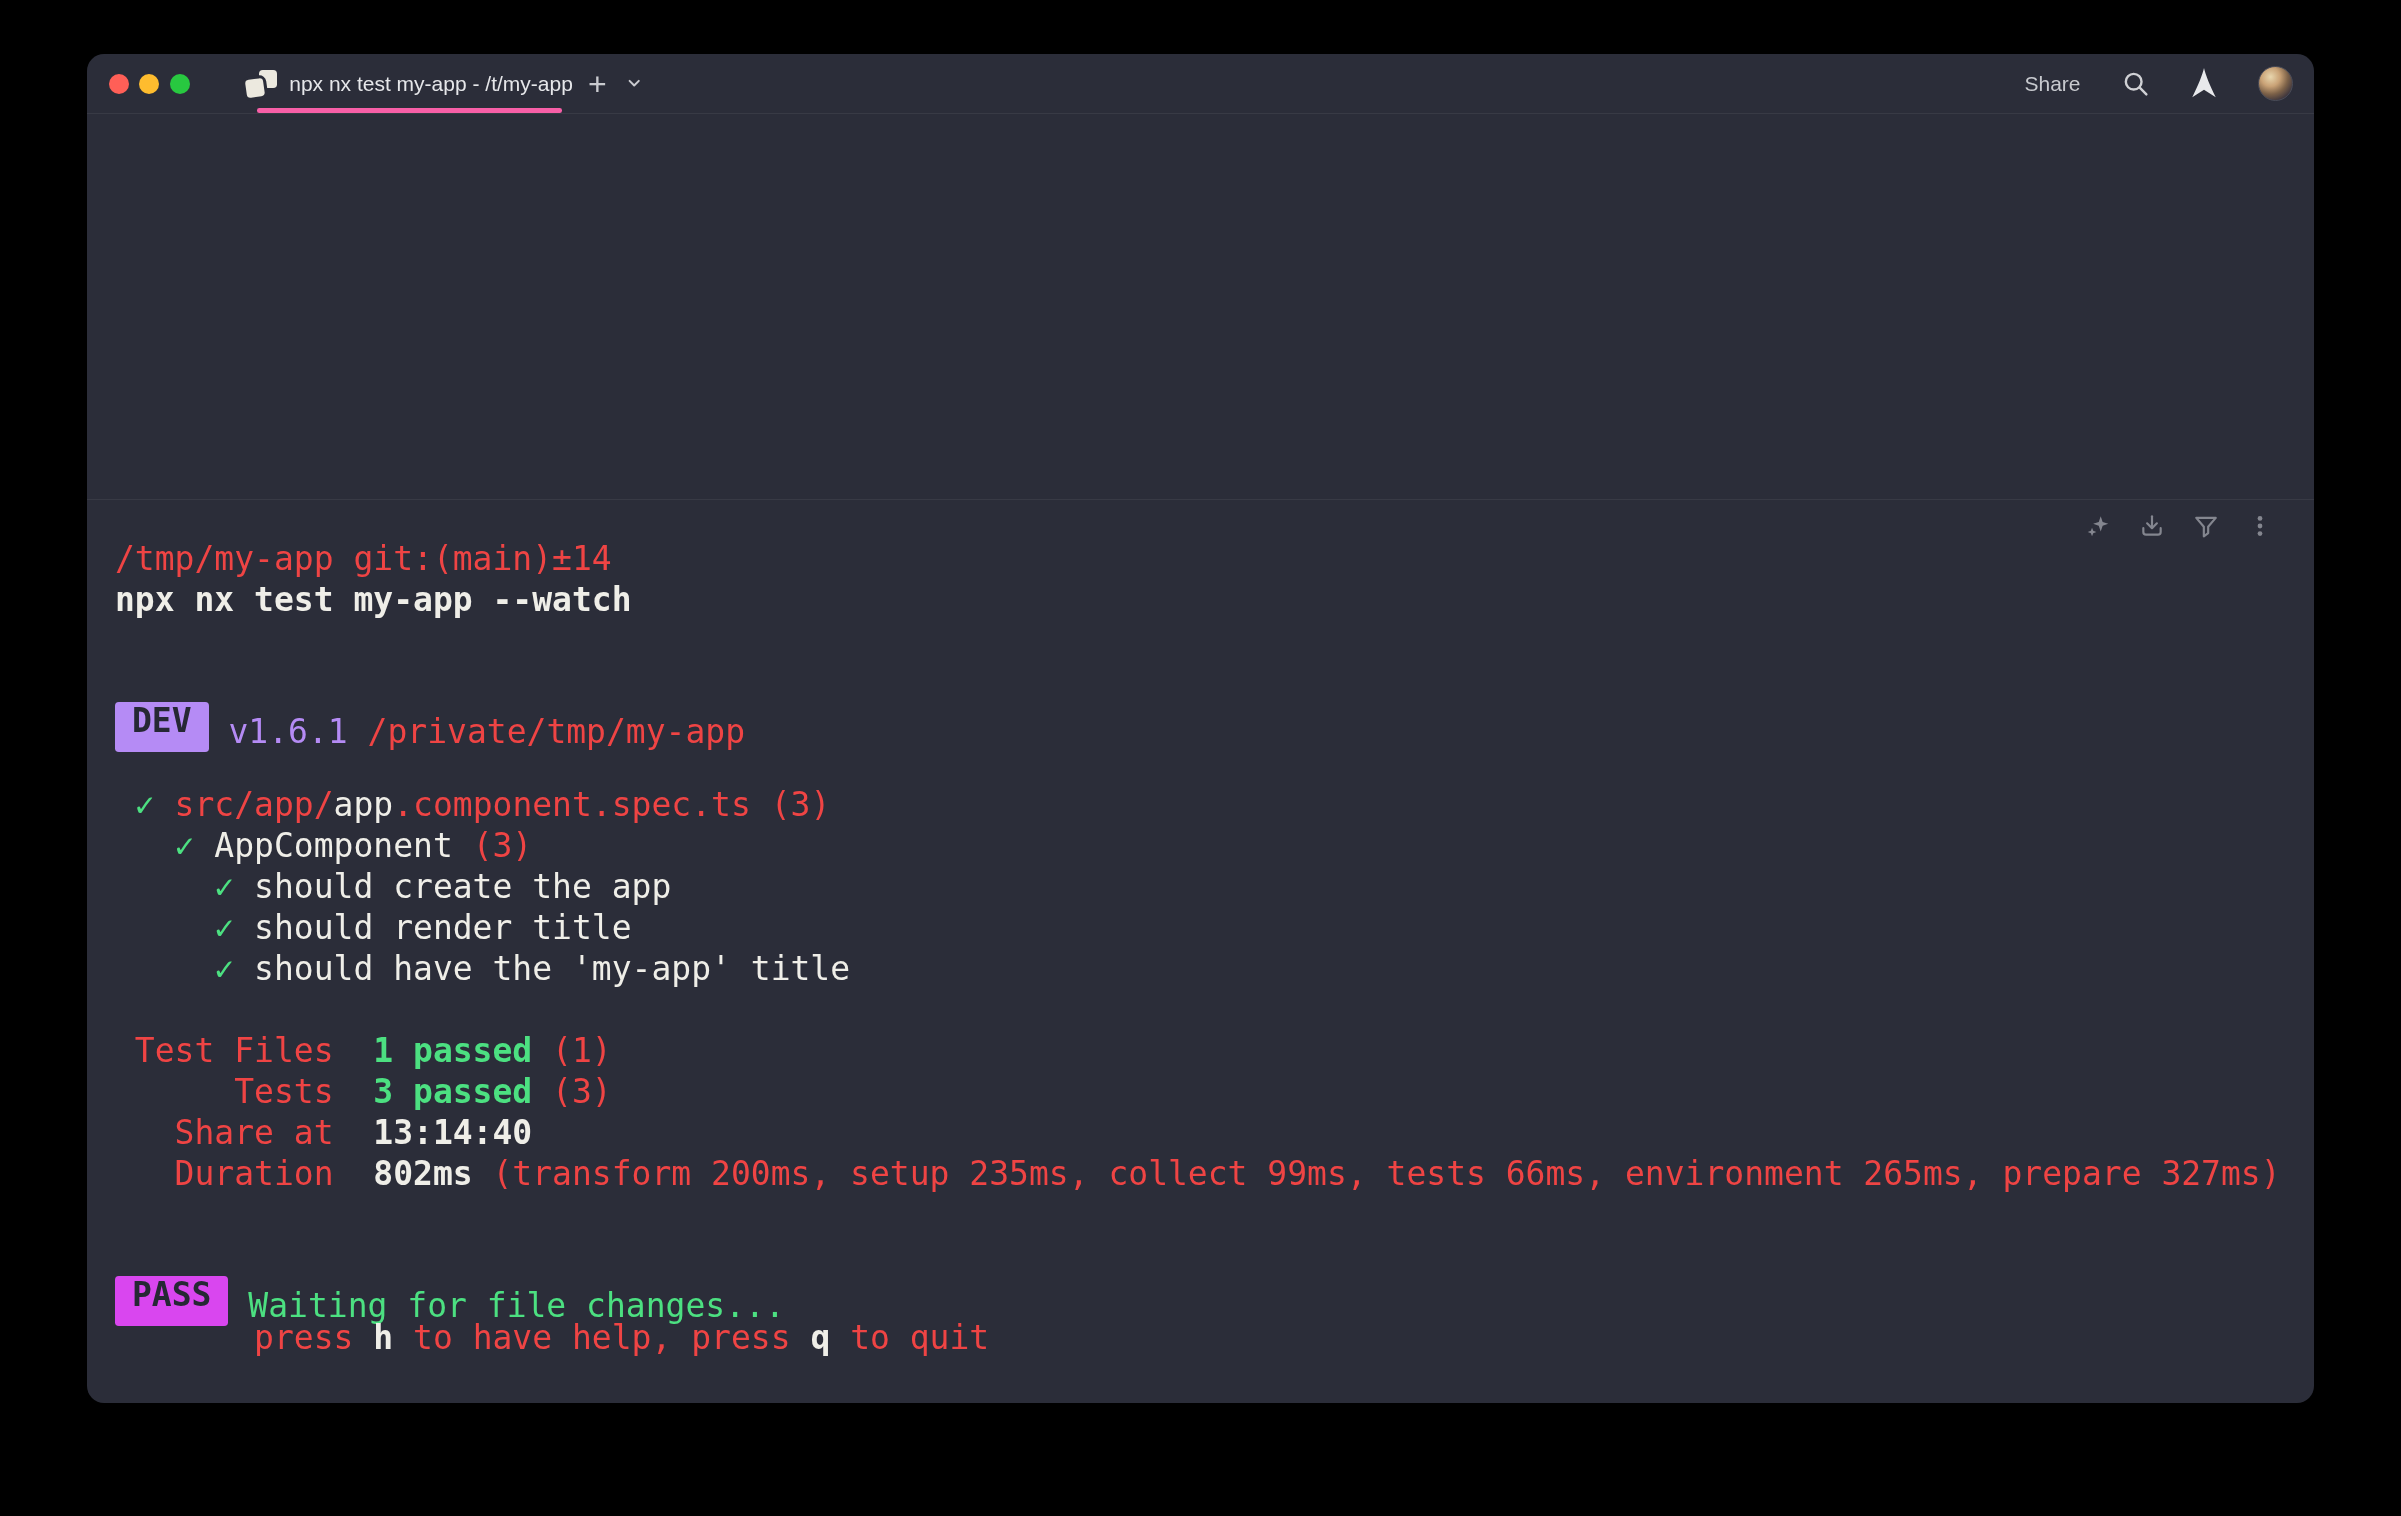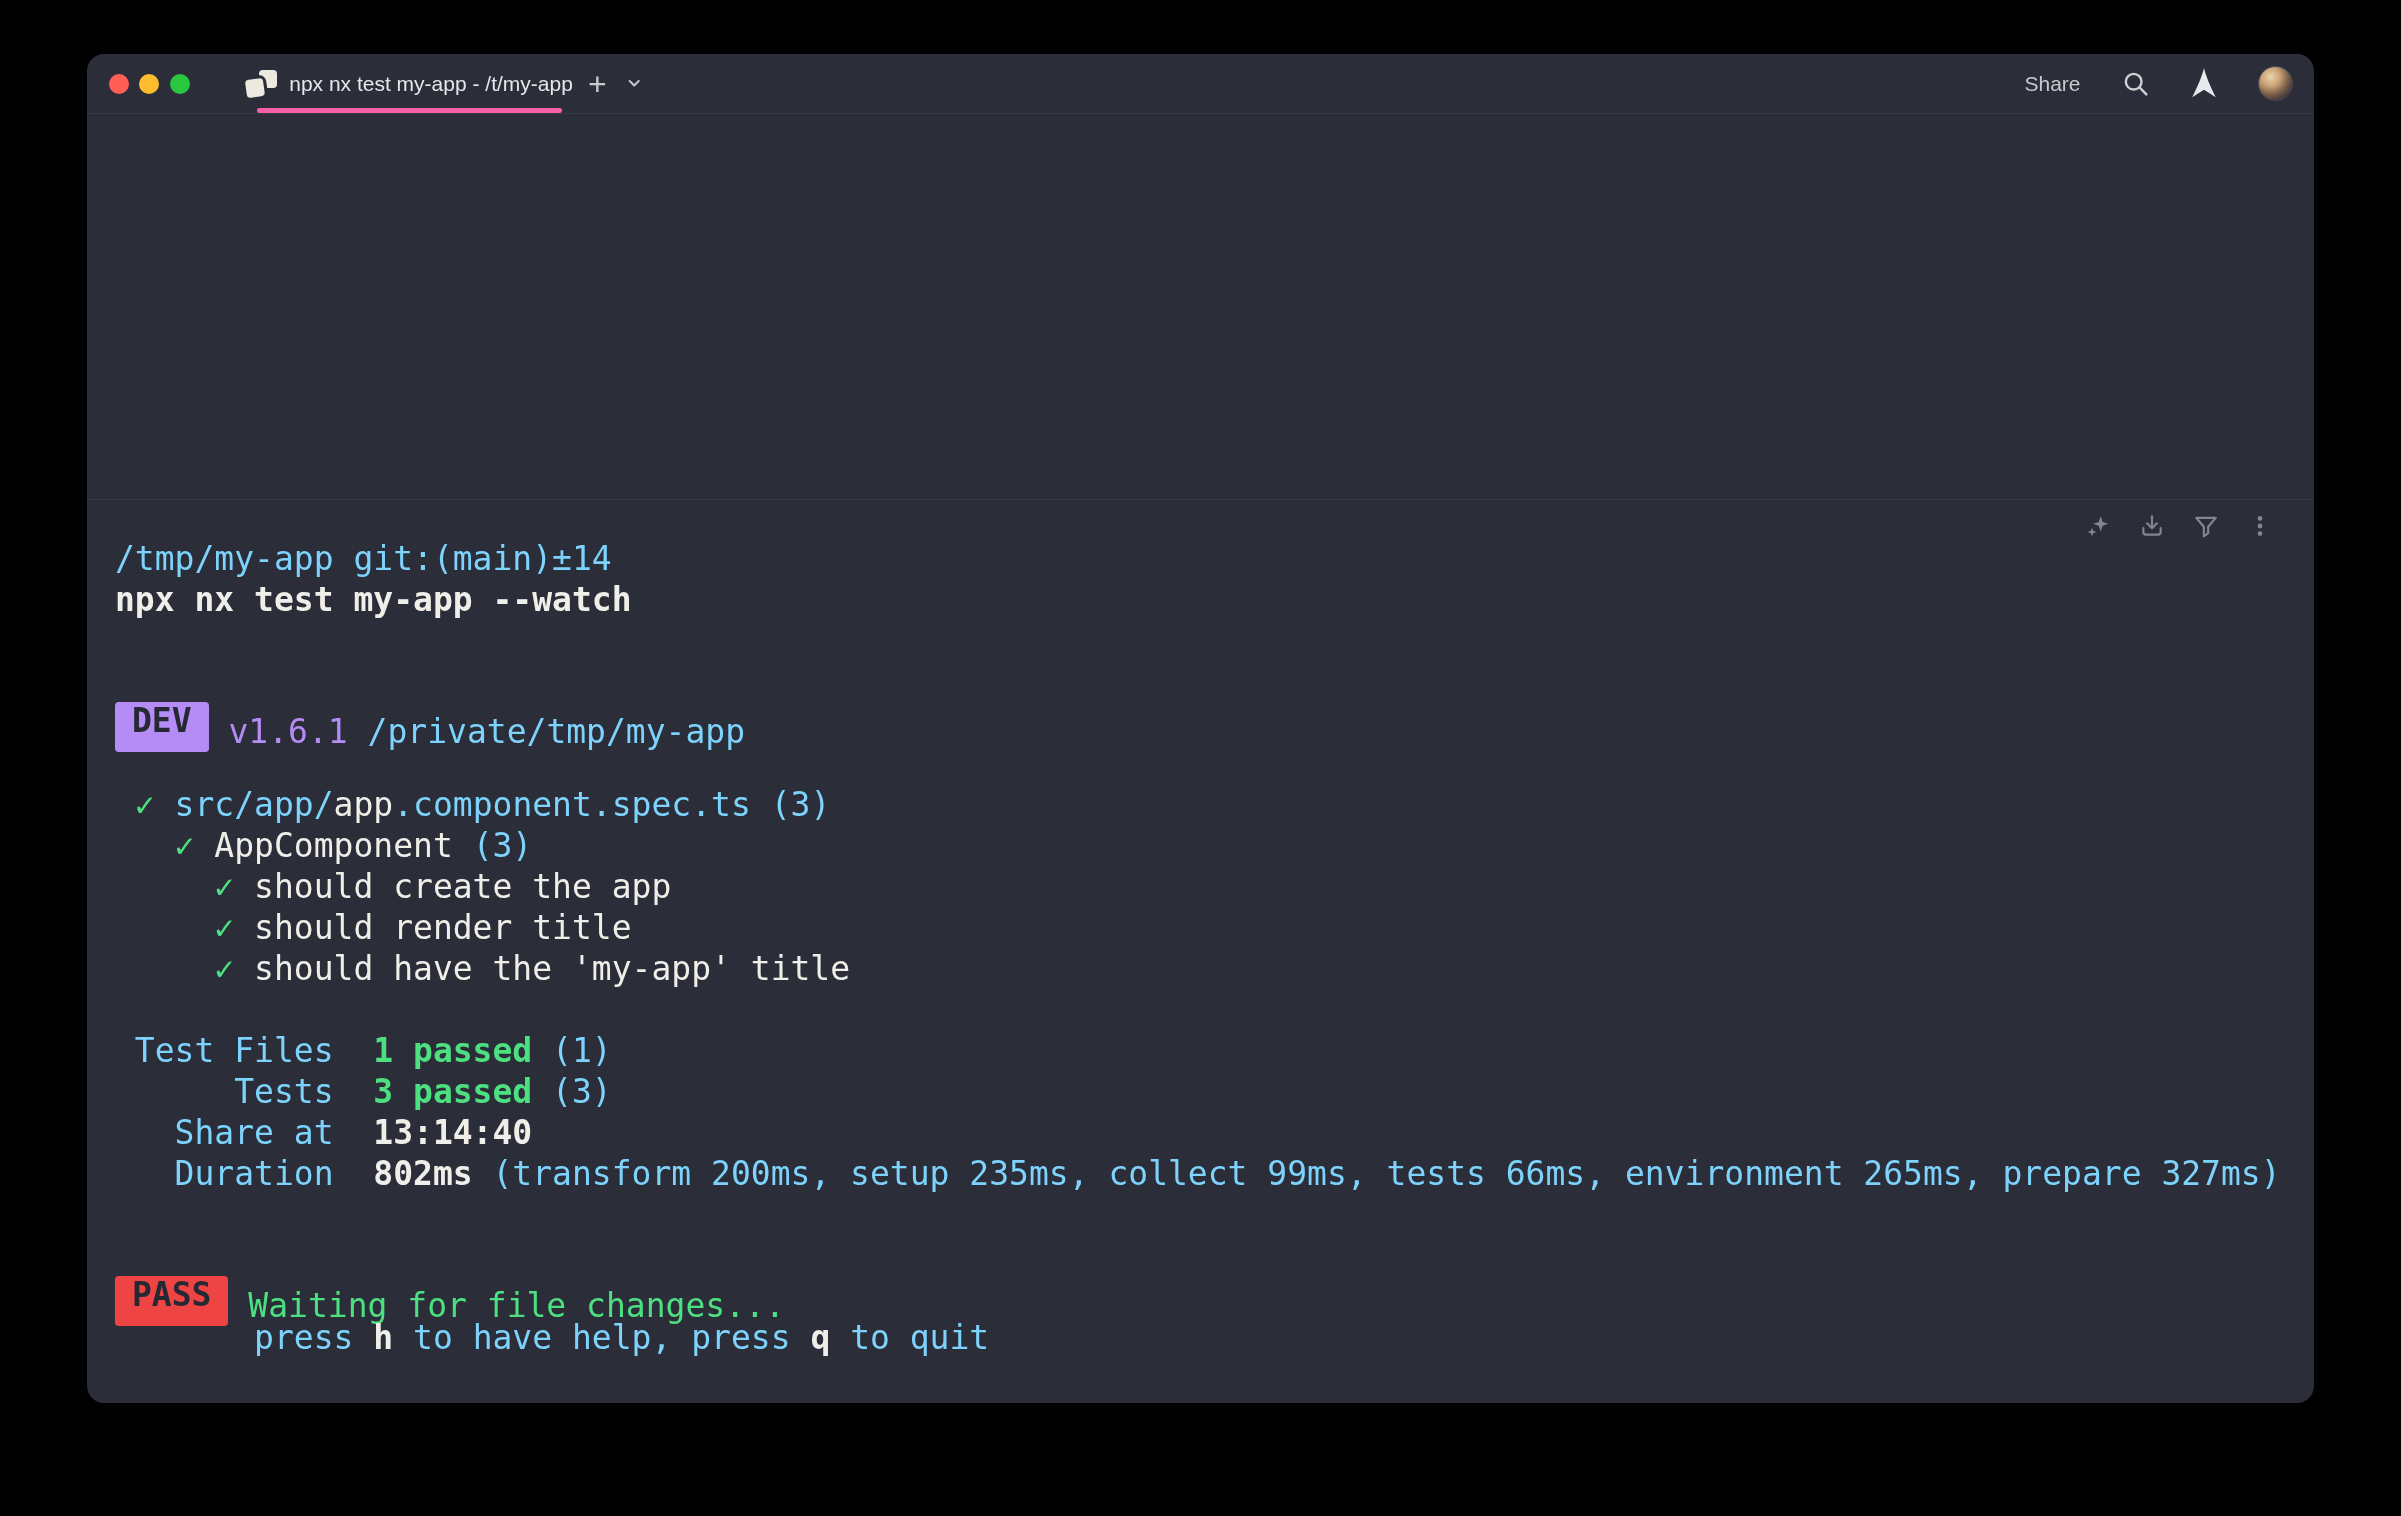--- a/index.html
+++ b/index.html
@@ -63,31 +63,31 @@
   }
   .block-toolbar .bt-ic { display:flex; cursor:pointer; }
 
   .terminal {
     padding:38px 31px 0 28px;
     font-family:"DejaVu Sans Mono", monospace;
     font-size:33px;
     font-variant-ligatures:none;
   }
   .t-line { height:41px; line-height:41px; white-space:pre; }
-  .c-gray   { color:#7dd3fc; }
+  .c-gray   { color:#ef4444; }
   .c-white  { color:#efeee8; }
   .c-green  { color:#4ce081; }
   .c-purple { color:#b58bf5; }
   .b { font-weight:bold; }
   .badge {
     display:inline-block; height:50px; line-height:38px; padding:0 17px;
     border-radius:3.8px; font-weight:bold; vertical-align:bottom;text-align:right;
   }
   .badge-purple { background:#b58bf5; color:#262834; }
-  .badge-green  { background:#ef4444; color:#262834; }
+  .badge-green  { background:#d946ef; color:#262834; }
 </style>
 </head>
 <body>
 
 <div class="window">
 
   <div class="titlebar">
     <div class="traffic">
       <span class="light red"></span>
       <span class="light yellow"></span>

